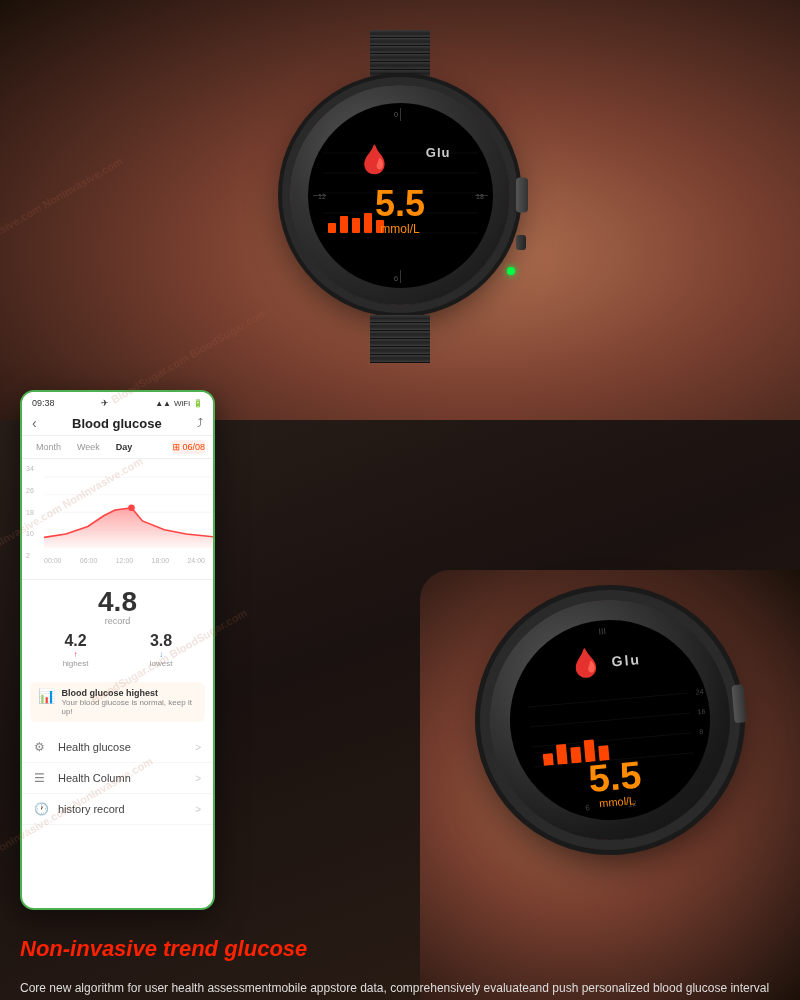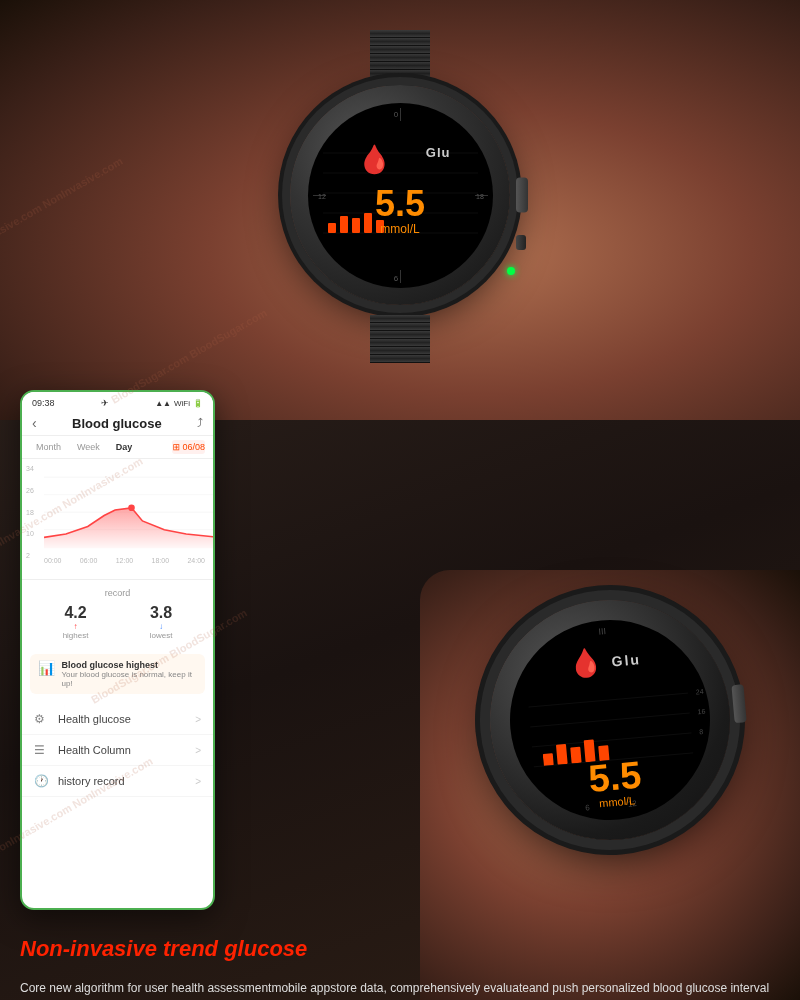--- a/index.html
+++ b/index.html
@@ -672,20 +672,21 @@
         <span>00:00</span>
         <span>06:00</span>
         <span>12:00</span>
         <span>18:00</span>
         <span>24:00</span>
       </div>
     </div>
 
     <div class="phone-stats">
       <div class="stat-main">
+        <div class="stat-main-value">4.8</div>
         <div class="stat-main-label">record</div>
       </div>
       <div class="stat-row">
         <div class="stat-item">
           <div class="stat-item-value">4.2</div>
           <div class="stat-item-icon" style="color:#ff4444;">↑</div>
           <div class="stat-item-label">highest</div>
         </div>
         <div class="stat-item">
           <div class="stat-item-value">3.8</div>

